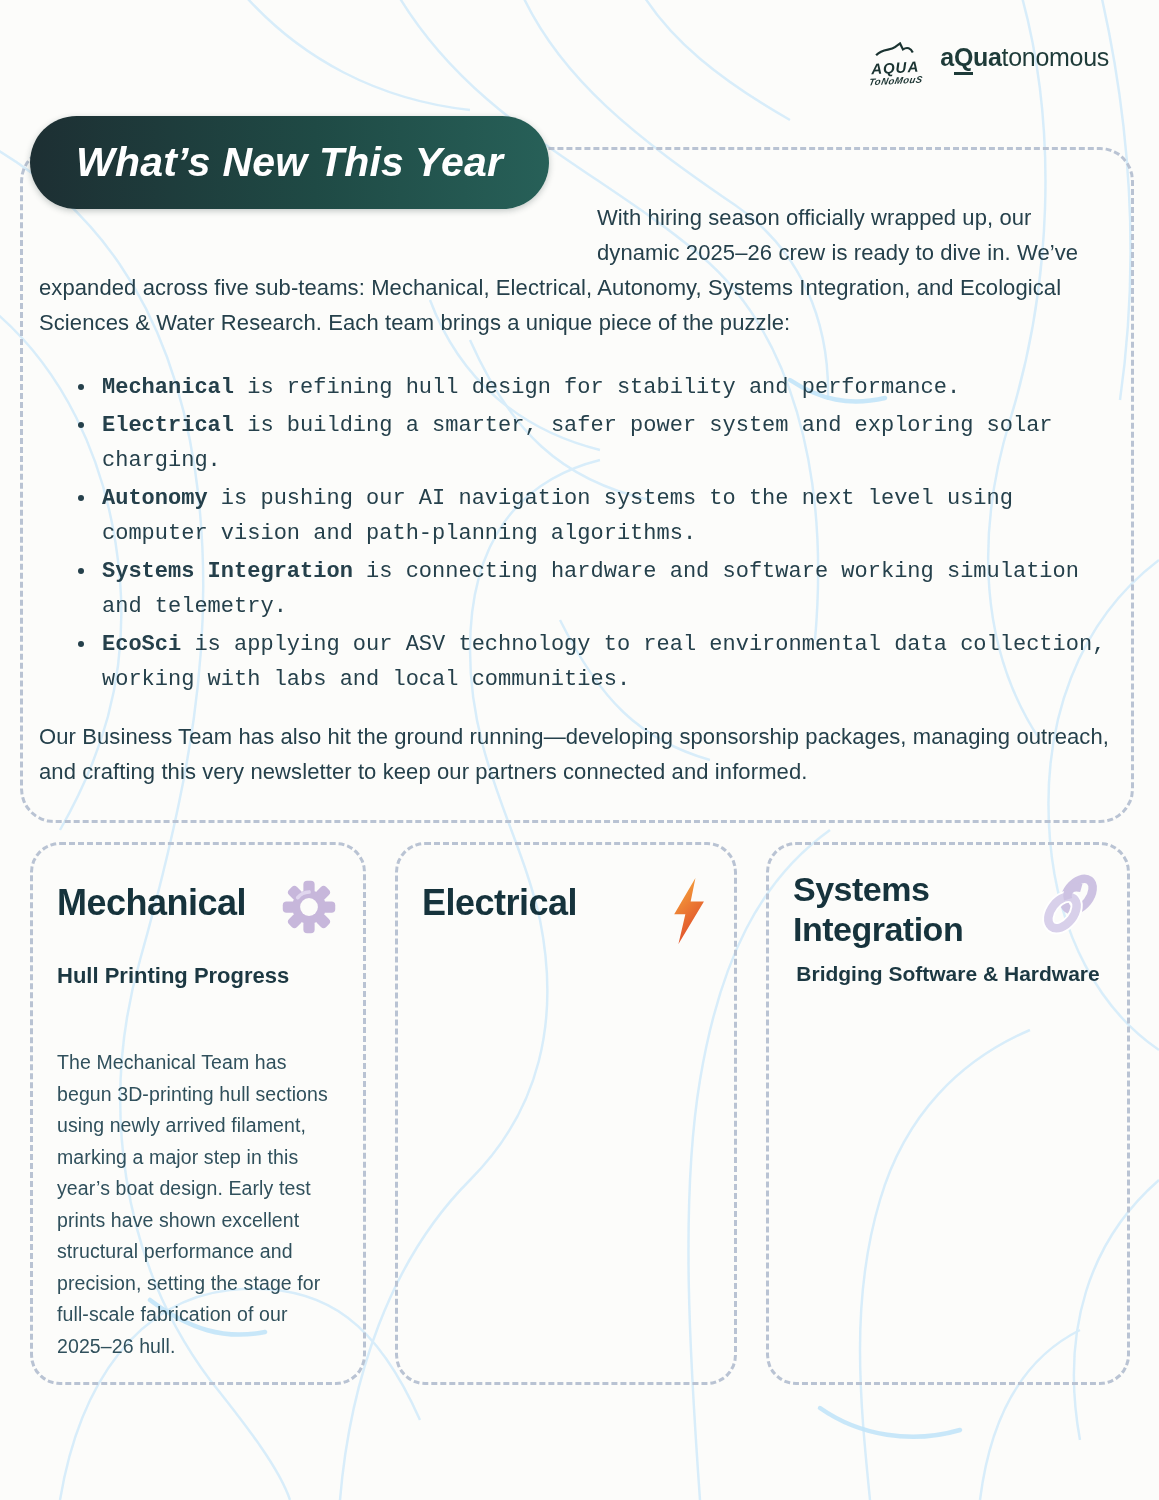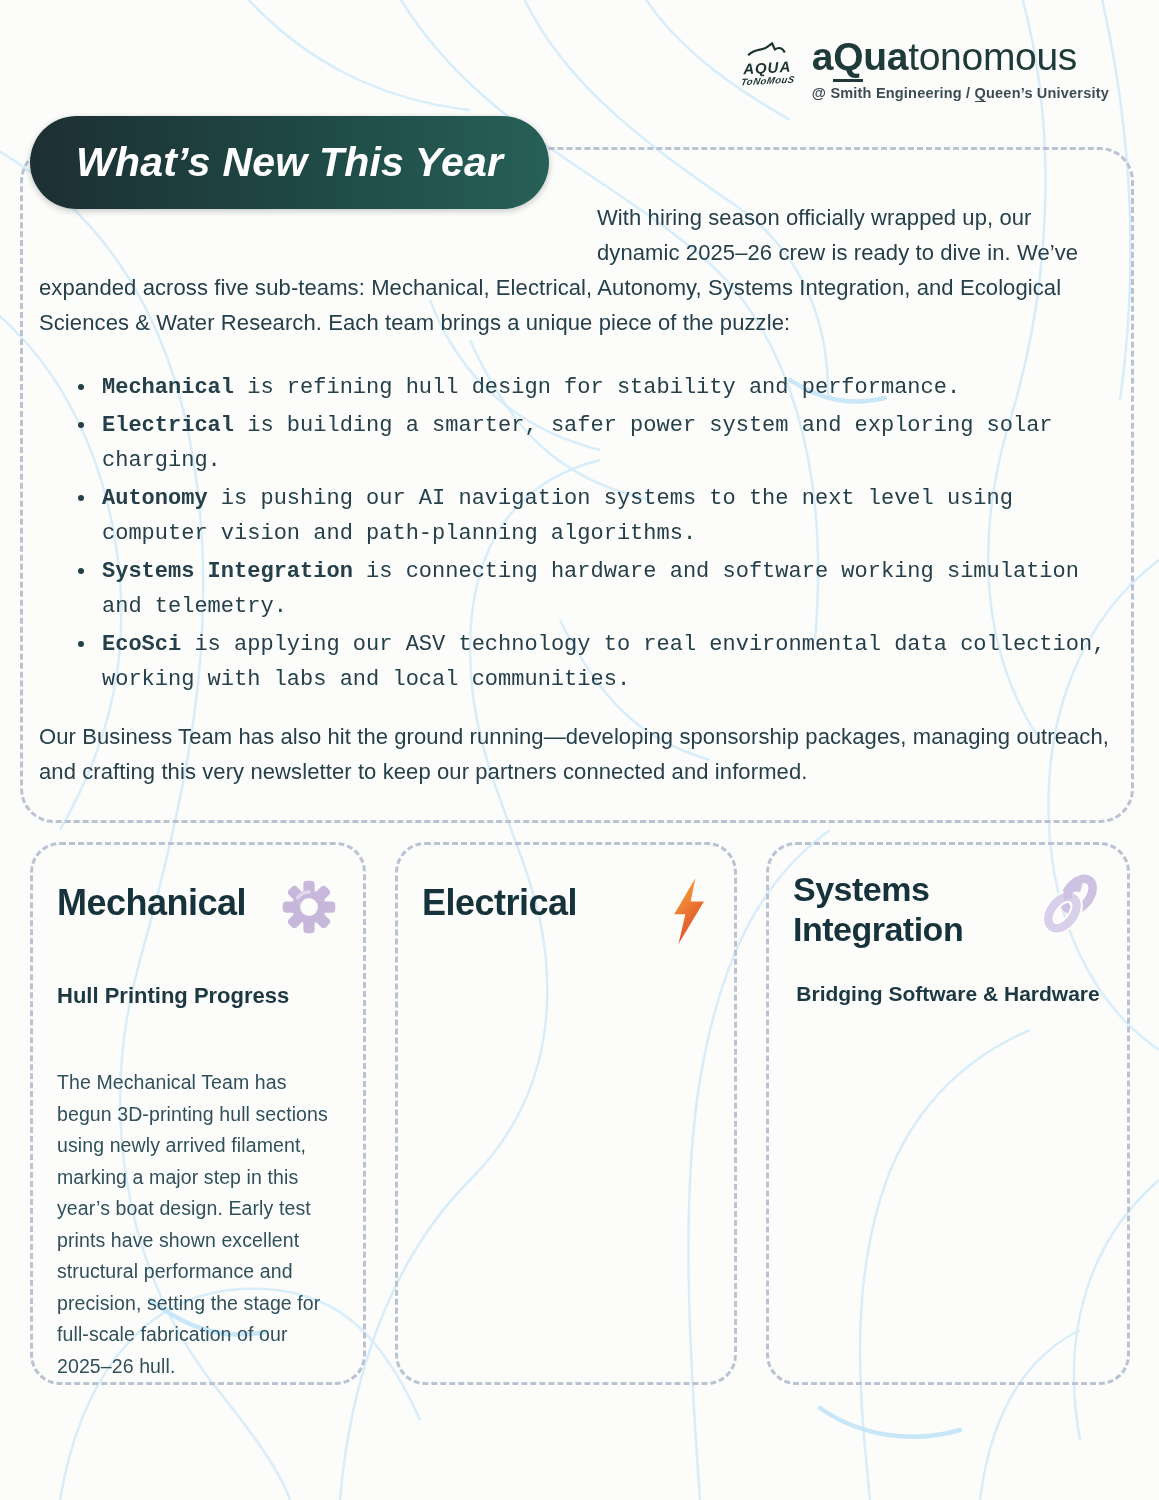--- a/index.html
+++ b/index.html
@@ -12,21 +12,21 @@
     overflow:hidden;
   }
   .bg-contours { position:absolute; left:0; top:0; z-index:0; }
 
   
   .brand { position:absolute; top:40px; right:50px; display:flex; align-items:flex-start; gap:12px; z-index:3; }
   .brand-mark { width:66px; text-align:center; color:#1a3331; transform:rotate(-3deg); margin-top:2px; }
   .brand-mark .m1 { font-weight:bold; font-style:italic; font-size:15px; letter-spacing:1px; line-height:15px; }
   .brand-mark .m2 { font-weight:bold; font-style:italic; font-size:9.5px; letter-spacing:0.5px; transform:skewX(-14deg); line-height:12px; }
   .wordmark { line-height:34px; }
-  .wordmark .big { font-size:39px; color:#1e3b39; letter-spacing:-0.3px; }
+  .wordmark .big { font-size:25px; color:#1e3b39; letter-spacing:-0.3px; }
   .wordmark .bold { font-weight:700; }
   .wordmark .q-underline { font-weight:700; border-bottom:3px solid #1e3b39; padding-bottom:1px; }
   .wordmark .light { font-weight:400; }
   .tagline { font-size:14.5px; color:#3c4c52; font-weight:600; margin-top:2px; letter-spacing:0.2px; }
   .tagline .q-underline2 { border-bottom:1.5px solid #3c4c52; }
 
   
   .title-pill {
     position:absolute; left:30px; top:116px; height:93px; z-index:2;
     display:flex; align-items:center; padding:0 46px;
@@ -61,21 +61,21 @@
   .card-electrical { left:395px; width:342px; }
   .card-systems    { left:766px; width:364px; padding-top:24px; }
 
   .card-head { display:flex; justify-content:space-between; align-items:flex-start; gap:6px; height:78px; }
   .card-systems .card-head { height:90px; }
   .card-title { font-size:36px; font-weight:700; color:#16333c; letter-spacing:-0.5px; line-height:40px; }
   .card-systems .card-title { font-size:34px; line-height:40px; max-width:230px; }
   .card-icon { flex-shrink:0; margin-top:-6px; }
   .card-systems .card-icon { margin-top:2px; }
 
-  .card-sub { height:86px; font-size:22px; font-weight:700; color:#1c3842; line-height:30px; margin-top:20px; }
+  .card-sub { height:86px; font-size:22px; font-weight:700; color:#1c3842; line-height:30px; margin-top:0; }
   .card-systems .card-sub { height:84px; font-size:21px;text-align:center; }
   .card-body { font-size:19.5px; line-height:31.5px; color:#30505c; letter-spacing:0.1px; }
 </style>
 </head>
 <body>
 
 <svg class="bg-contours" width="1159" height="1500" viewBox="0 0 1159 1500" aria-hidden="true">
   <g fill="none" stroke="#d7edfa" stroke-width="2.5" opacity="0.95">
     <path d="M 395 -10 C 470 120 600 170 700 255 C 790 330 830 470 815 640"></path>
     <path d="M 520 -10 C 560 80 640 140 735 205 C 800 250 830 320 828 400"></path>
@@ -107,23 +107,20 @@
   <div class="brand-mark">
     <svg width="44" height="14" viewBox="0 0 46 16">
       <path d="M2 14 C 10 6 18 10 24 6 L 30 2 L 33 9 C 38 6 42 8 44 13" stroke="#1a3331" stroke-width="2.5" fill="none"></path>
     </svg>
     <div class="m1">AQUA</div>
     <div class="m2">ToNoMouS</div>
   </div>
   <div class="wordmark">
     <div class="big">
       <span class="bold">a</span><span class="q-underline">Q</span><span class="bold">ua</span><span class="light">tonomous</span>
-    </div>
-    <div class="tagline">
-      <span>@ Smith Engineering / </span><span class="q-underline2">Q</span><span>ueen’s University</span>
     </div>
   </div>
 </div>
 
 <div class="title-pill">
   <h1>What’s New This Year</h1>
 </div>
 
 <div class="intro-box">
   <div class="pill-spacer"></div>

